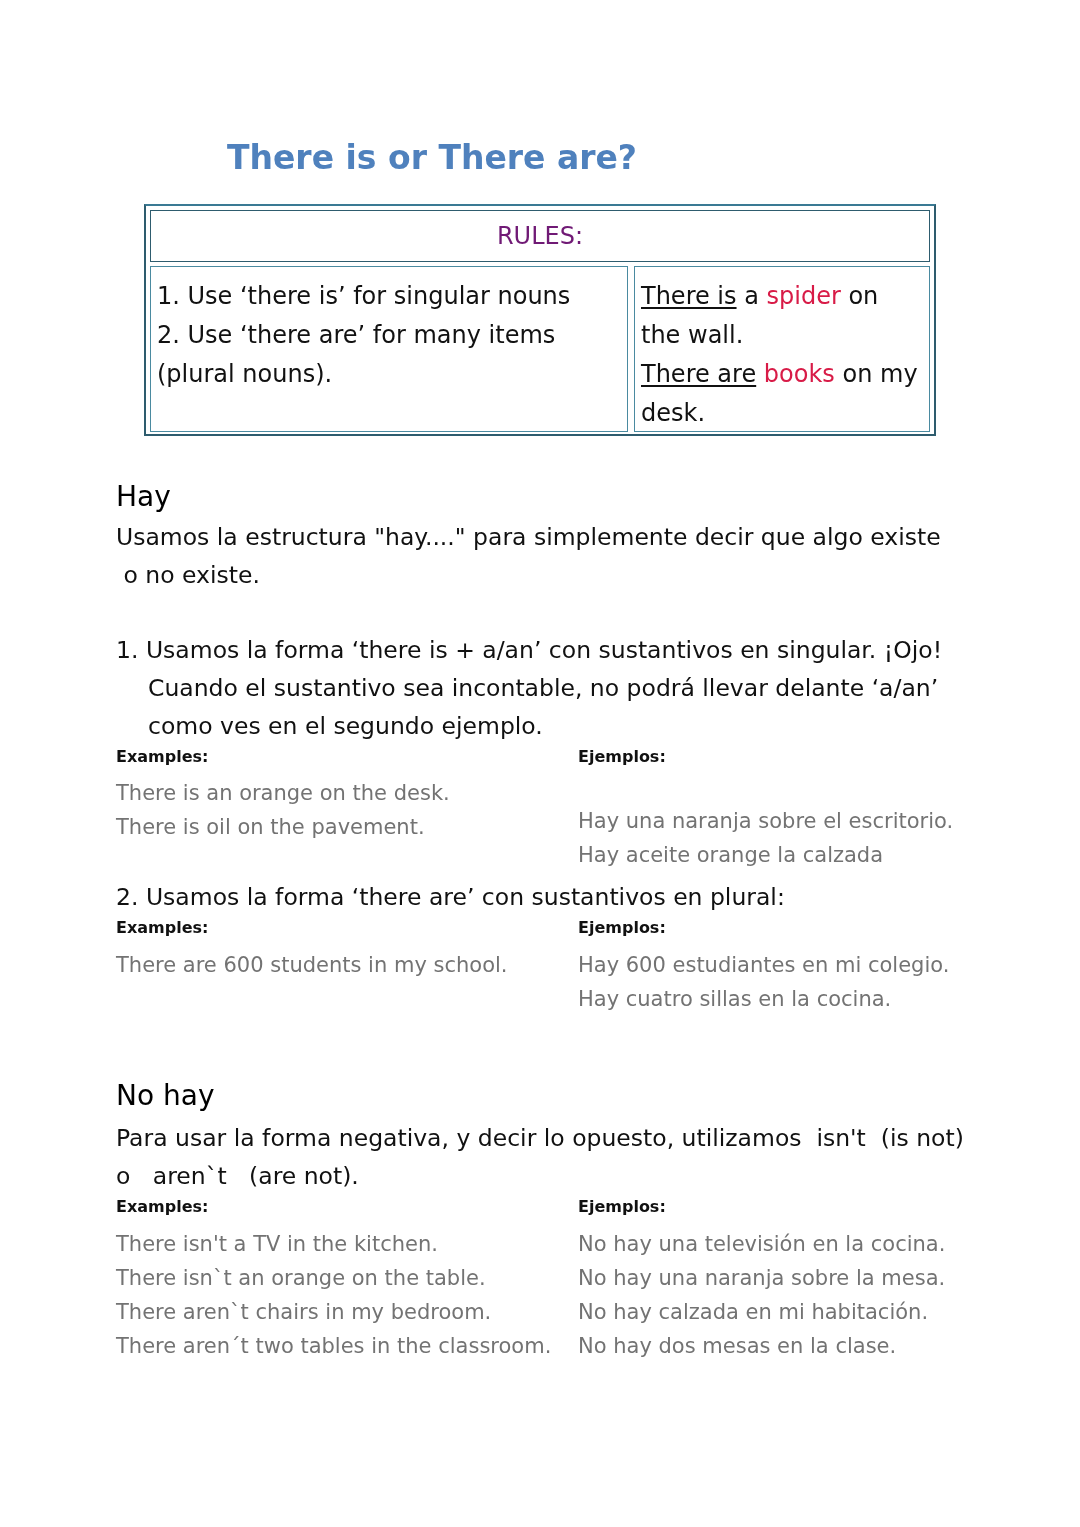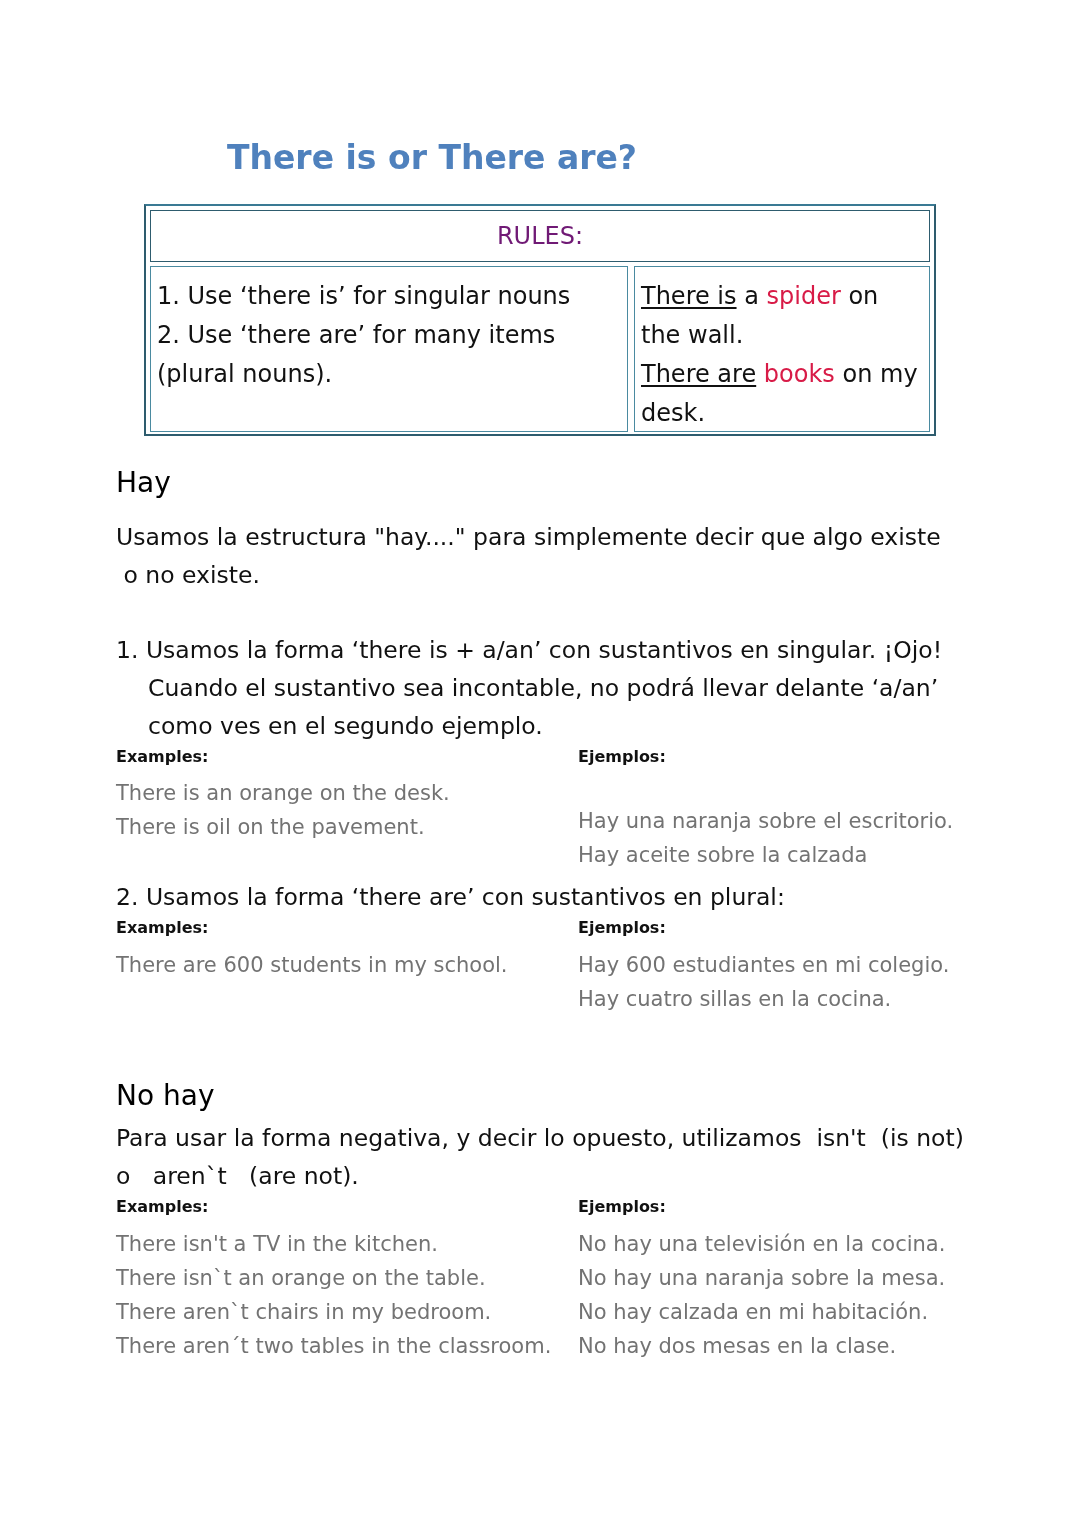--- a/index.html
+++ b/index.html
@@ -38,38 +38,38 @@
     <div>(plural nouns).</div>
   </div>
   <div class="rules-cell cell-right">
     <div><span class="u">There is</span><span style="white-space:pre"> a </span><span class="red">spider</span><span style="white-space:pre"> on</span></div>
     <div>the wall.</div>
     <div><span class="u">There are</span><span style="white-space:pre"> </span><span class="red">books</span><span style="white-space:pre"> on my</span></div>
     <div>desk.</div>
   </div>
 </div>
 
-<div class="h2" style="top:466px">Hay</div>
+<div class="h2" style="top:480px">Hay</div>
 <div class="p" style="top:518px; white-space:pre"><div>Usamos la estructura "hay...." para simplemente decir que algo existe</div><div> o no existe.</div></div>
 
 <div class="p" style="top:631px">
   <div>1. Usamos la forma ‘there is + a/an’ con sustantivos en singular. ¡Ojo!</div>
   <div style="padding-left:32px">Cuando el sustantivo sea incontable, no podrá llevar delante ‘a/an’</div>
   <div style="padding-left:32px">como ves en el segundo ejemplo.</div>
 </div>
 
 <div class="exh col-l" style="top:747px">Examples:</div>
 <div class="exh col-r" style="top:747px">Ejemplos:</div>
 <div class="ex col-l" style="top:776px">
   <div>There is an orange on the desk.</div>
   <div>There is oil on the pavement.</div>
 </div>
 <div class="ex col-r" style="top:804px">
   <div>Hay una naranja sobre el escritorio.</div>
-  <div>Hay aceite sobre la calzada</div>
+  <div>Hay aceite orange la calzada</div>
 </div>
 
 <div class="p" style="top:878px">2. Usamos la forma ‘there are’ con sustantivos en plural:</div>
 <div class="exh col-l" style="top:918px">Examples:</div>
 <div class="exh col-r" style="top:918px">Ejemplos:</div>
 <div class="ex col-l" style="top:948px">
   <div>There are 600 students in my school.</div>
 </div>
 <div class="ex col-r" style="top:948px">
   <div>Hay 600 estudiantes en mi colegio.</div>

